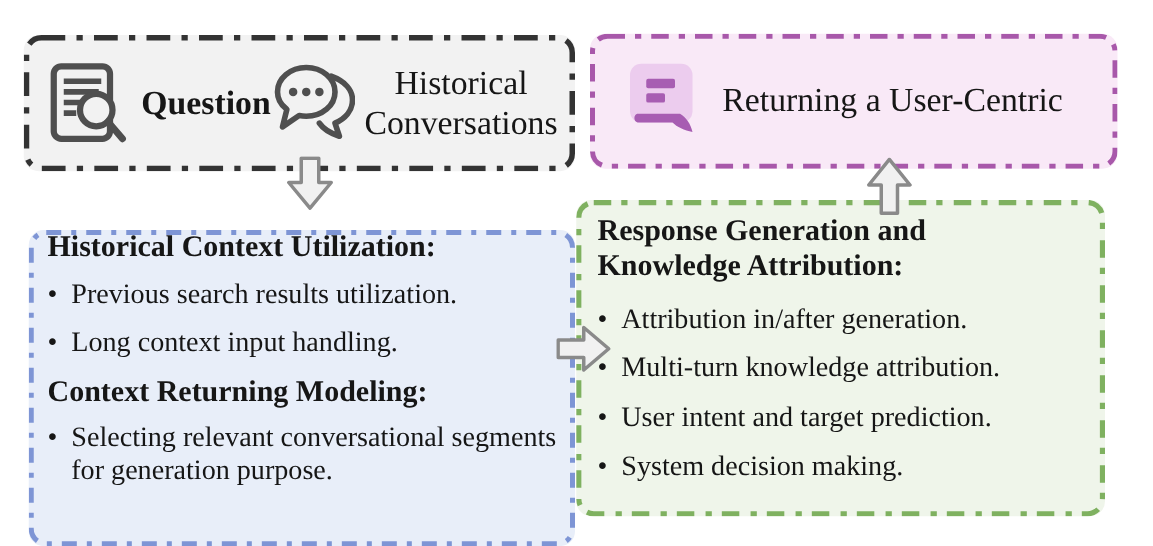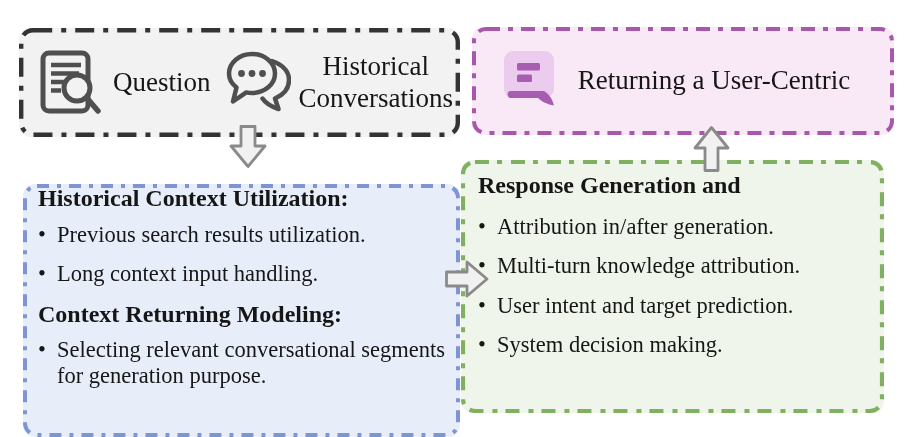--- a/index.html
+++ b/index.html
@@ -7,21 +7,21 @@
     position:relative;width:922px;height:437px;overflow:hidden;
     font-family:"Liberation Serif", "DejaVu Serif", serif;
     color:#161616;background:#ffffff;
   }
   .box{position:absolute;border-radius:12px;box-sizing:border-box;}
   .box > svg.border-overlay{position:absolute;left:0;top:0;pointer-events:none;}
   
   #input-box{left:19px;top:28px;width:441px;height:109px;background:#f2f2f2;
     display:flex;align-items:center;padding-left:20px;}
   #input-box .label{font-size:27px;line-height:1.15;}
-  #q-label{margin-left:8px;margin-right:14px;}
+  #q-label{margin-left:8px;margin-right:1px;font-weight:bold;}
   #hist-label{margin-left:8px;text-align:center;}
   #hist-label span{display:block;}
   
   #output-box{left:472px;top:27px;width:422px;height:108px;background:#f9e9f7;
     display:flex;align-items:center;padding-left:28px;}
   #output-box .label{flex:1;text-align:center;font-size:27px;line-height:1.25;
     padding-right:28px;}
   #output-box .label span{display:block;}
   
   #context-box{left:23px;top:160px;width:437px;height:253px;background:#e8eef9;
@@ -110,20 +110,21 @@
       <span class="txt">Selecting relevant conversational segments for generation purpose.</span>
     </div>
   </div>
 
   <div class="box" id="response-box">
     <svg class="border-overlay" width="423" height="253">
       <rect x="2" y="2" width="419" height="249" rx="12" fill="none" stroke="#7fb160" stroke-width="4.2" stroke-dasharray="14 8 5 9"></rect>
     </svg>
     <div class="heading">
       <span>Response Generation and</span>
+      <span>Knowledge Attribution:</span>
     </div>
     <div class="bullet">
       <span class="dot">•</span>
       <span class="txt">Attribution in/after generation.</span>
     </div>
     <div class="bullet">
       <span class="dot">•</span>
       <span class="txt">Multi-turn knowledge attribution.</span>
     </div>
     <div class="bullet">

